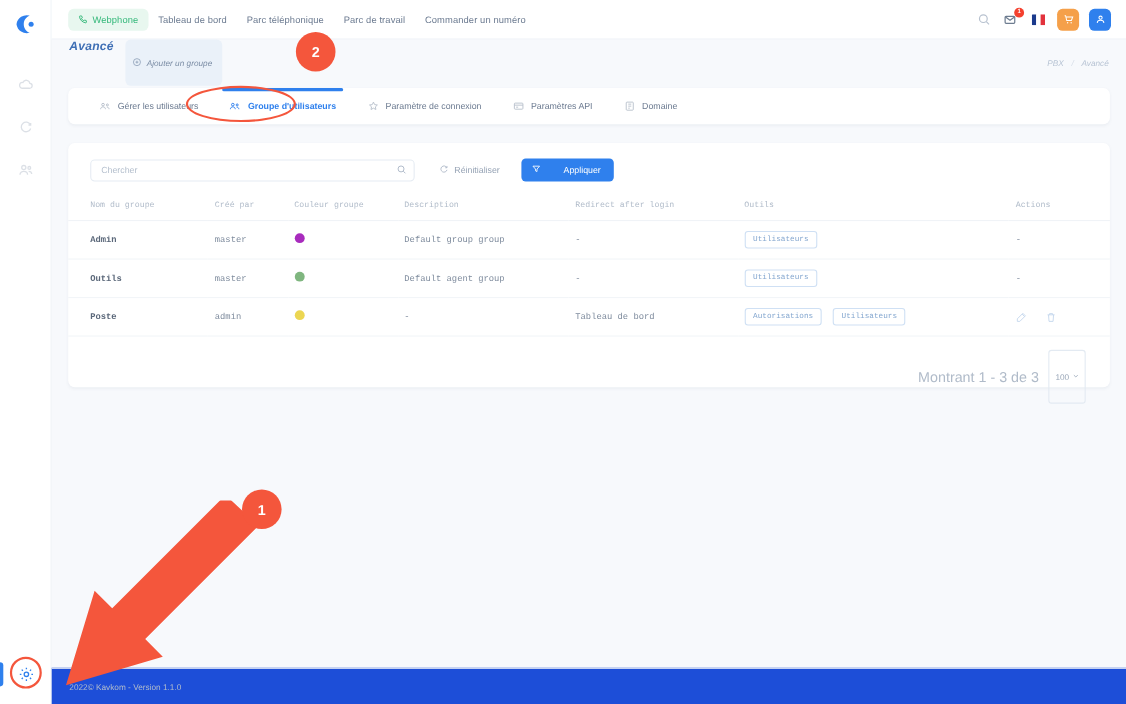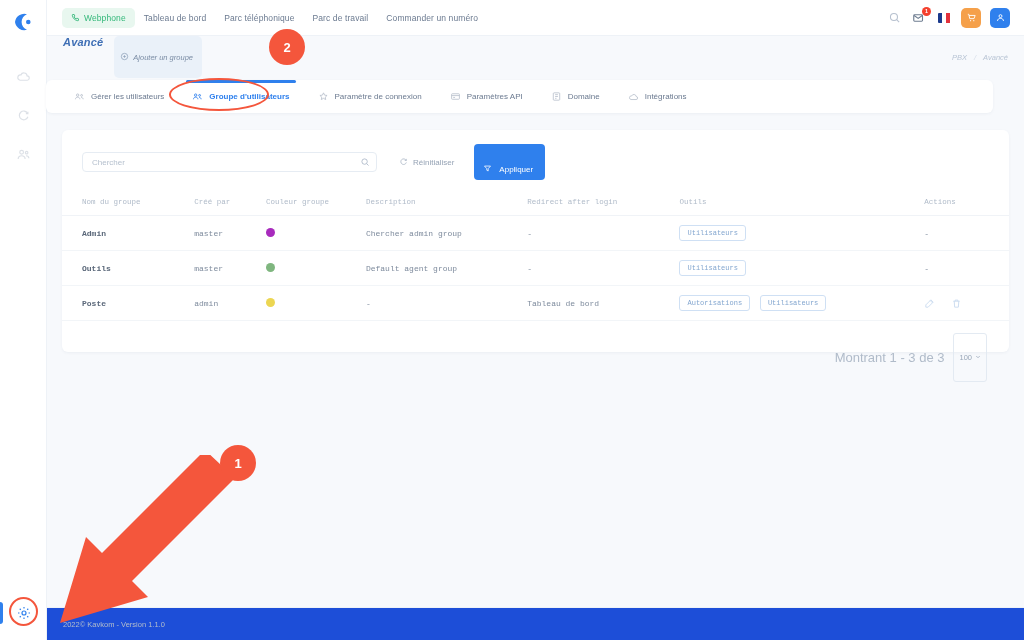--- a/index.html
+++ b/index.html
@@ -71,21 +71,21 @@
   .add-btn {
     margin-left:11px; background:#eaf1f9; color:#7b8da5; font-size:7.5px;
     padding:5px 9px 5px 6px; border-radius:5px; display:flex; align-items:center; gap:4px;
     white-space:nowrap;
   }
   .crumbs { margin-left:auto; display:flex; align-items:center; gap:7px; font-size:7.5px; color:#b8c4d4; }
   .crumb-sep { color:#d6dee8; }
 
   
   .tabcard {
-    position:absolute; left:46px; top:80px; width:947px; height:33px;
+    position:absolute; left:62px; top:80px; width:947px; height:33px;
     background:#fff; border-radius:6px; box-shadow:0 1px 3px rgba(45,70,110,.06);
     display:flex; align-items:center; padding-left:14px;
   }
   .tab {
     display:flex; align-items:center; gap:6px; padding:0 14px; height:33px;
     font-size:8px; color:#6b7a90; white-space:nowrap; position:relative;
   }
   .tab.active { color:#2f80ed; font-weight:bold; }
   .tab.active::before {
     content:""; position:absolute; left:8px; right:8px; top:0; height:2.5px;
@@ -108,21 +108,21 @@
     flex:1; border:none; outline:none; font-size:8px; color:#8b97a8;
     font-family:"Liberation Sans", sans-serif; background:transparent;
   }
   .searchbox input::placeholder { color:#b4bfcd; }
   .reset-btn {
     margin-left:22px; display:flex; align-items:center; gap:5px;
     font-size:8px; color:#96a3b5; white-space:nowrap;
   }
   .apply-btn {
     margin-left:20px; background:#2f80ed; color:#fff; font-size:8px;
-    padding:20px 12px 5px 9px; border-radius:4px; display:flex; align-items:center; gap:7px;
+    padding:5px 12px 5px 9px; border-radius:4px; display:flex; align-items:center; gap:20px;
     white-space:nowrap;
   }
 
   
   table.grid { width:100%; border-collapse:collapse; margin-top:12px;font-family:Liberation Mono, monospace; }
   table.grid th {
     font-size:7.5px; font-weight:normal; color:#b0bbc9; text-align:left;
     padding:6px 6px 9px 6px; border-bottom:1px solid #f0f3f7;
   }
   table.grid td {
@@ -321,28 +321,20 @@
       <span>Paramètres API</span>
     </div>
     <div class="tab">
       <span class="tab-ico">
         <svg width="11" height="11" viewBox="0 0 24 24" fill="none" stroke="#7c8ba0" stroke-width="1.8">
           <rect x="5" y="4" width="14" height="16" rx="1.6"></rect>
             <path d="M9 8h6M9 12h6M9 16h3"></path>
         </svg>
       </span>
       <span>Domaine</span>
-    </div>
-    <div class="tab">
-      <span class="tab-ico">
-        <svg width="12" height="12" viewBox="0 0 24 24" fill="none" stroke="#7c8ba0" stroke-width="1.8">
-          <path d="M6.5 17.5h11a3.3 3.3 0 0 0 .3-6.6 5 5 0 0 0-9.6-1.3A3.4 3.4 0 0 0 6.5 17.5z"></path>
-        </svg>
-      </span>
-      <span>Intégrations</span>
     </div>
   </div>
 
   <div class="maincard">
     <div class="filters">
       <div class="searchbox">
         <input type="text" placeholder="Chercher" style="">
         <span>
           <svg width="10" height="10" viewBox="0 0 24 24" fill="none" stroke="#aab6c6" stroke-width="2">
             <circle cx="11" cy="11" r="6.5"></circle>
@@ -381,21 +373,21 @@
           <th>Actions</th>
         </tr>
       </thead>
       <tbody>
         <tr>
           <td class="name">Admin</td>
           <td>master</td>
           <td>
             <span class="dot" style="background:#a82bbd"></span>
           </td>
-          <td>Chercher admin group</td>
+          <td>Default group group</td>
           <td>-</td>
           <td>
             <span class="chip">Utilisateurs</span>
           </td>
           <td>-</td>
         </tr>
         <tr>
           <td class="name">Outils</td>
           <td>master</td>
           <td>

